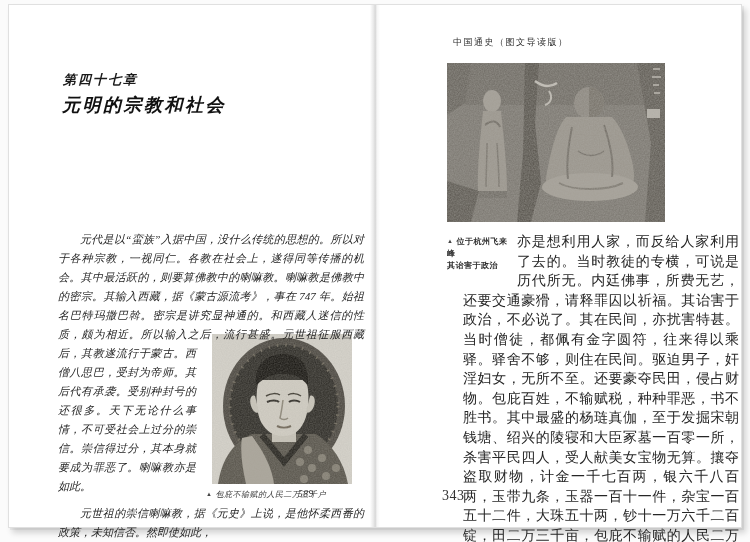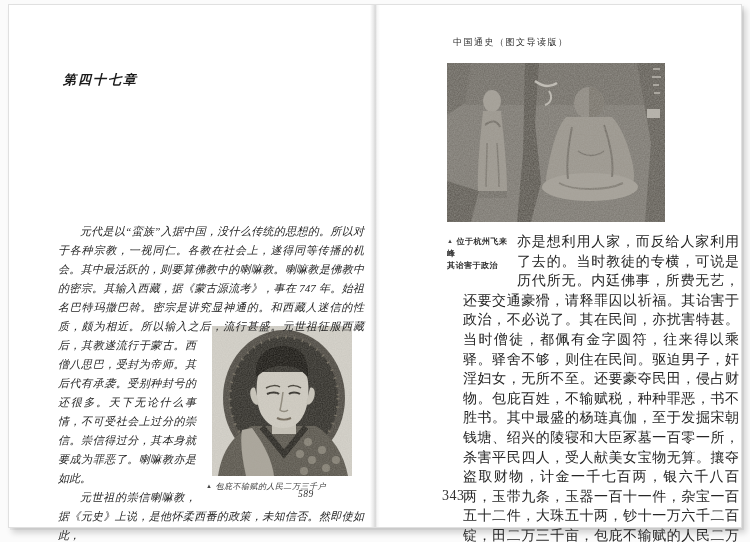--- a/index.html
+++ b/index.html
@@ -33,21 +33,21 @@
     font-size:13px; font-weight:bold; letter-spacing:2px; color:#1b1b1b;
   }
   .lp-title {
     position:absolute; left:53px; top:88px;
     font-size:18px; font-weight:bold; letter-spacing:2.5px; color:#111;
   }
   .lp-body {
     position:absolute; left:49px; top:217px; width:306px;
     font-size:11px; line-height:19px; text-align:justify; color:#262626;
   }
-  .lp-body p { text-indent:2em; }
+  .lp-body p { text-indent:2em;margin-top:8px; }
   .lp-figure {
     float:right; width:162px; margin:-10px 0 2px 6px; text-align:left;
     text-indent:0;
   }
   .lp-figure svg { display:block; margin-left:10px; }
   .fig-cap {
     display:block; margin:5px 0 0 4px;
     font-size:8px; line-height:11px; letter-spacing:.5px;
     color:#3c3c3c; font-family:"Liberation Sans","DejaVu Sans",sans-serif;
     text-indent:0;
@@ -82,20 +82,21 @@
     font-size:14px; color:#333; letter-spacing:.5px;
   }
 </style>
 </head>
 <body>
 
 <div class="spread">
 
   <div class="page page-left">
     <div class="lp-chapter-num">第四十七章</div>
+    <div class="lp-title">元明的宗教和社会</div>
 
     <div class="lp-body">
       <p><span>元代是以“蛮族”入据中国，没什么传统的思想的。所以对于各种宗教，一视同仁。各教在社会上，遂得同等传播的机会。其中最活跃的，则要算佛教中的喇嘛教。喇嘛教是佛教中的密宗。其输入西藏，据《蒙古源流考》，事在 747 年。始祖名巴特玛撒巴斡。密宗是讲究显神通的。和西藏人迷信的性质，颇为相近。所以输入之后，流行甚盛。元世</span><span class="lp-figure">
           <svg width="140" height="150" viewBox="0 0 140 150">
             <defs>
               <filter id="grainA" x="0" y="0" width="100%" height="100%">
                 <feTurbulence type="fractalNoise" baseFrequency="0.85" numOctaves="2" seed="7"></feTurbulence>
                 <feColorMatrix type="matrix" values="0 0 0 0 0.45  0 0 0 0 0.44  0 0 0 0 0.40  0 0 0 0.35 0"></feColorMatrix>
               </filter>
             </defs>

